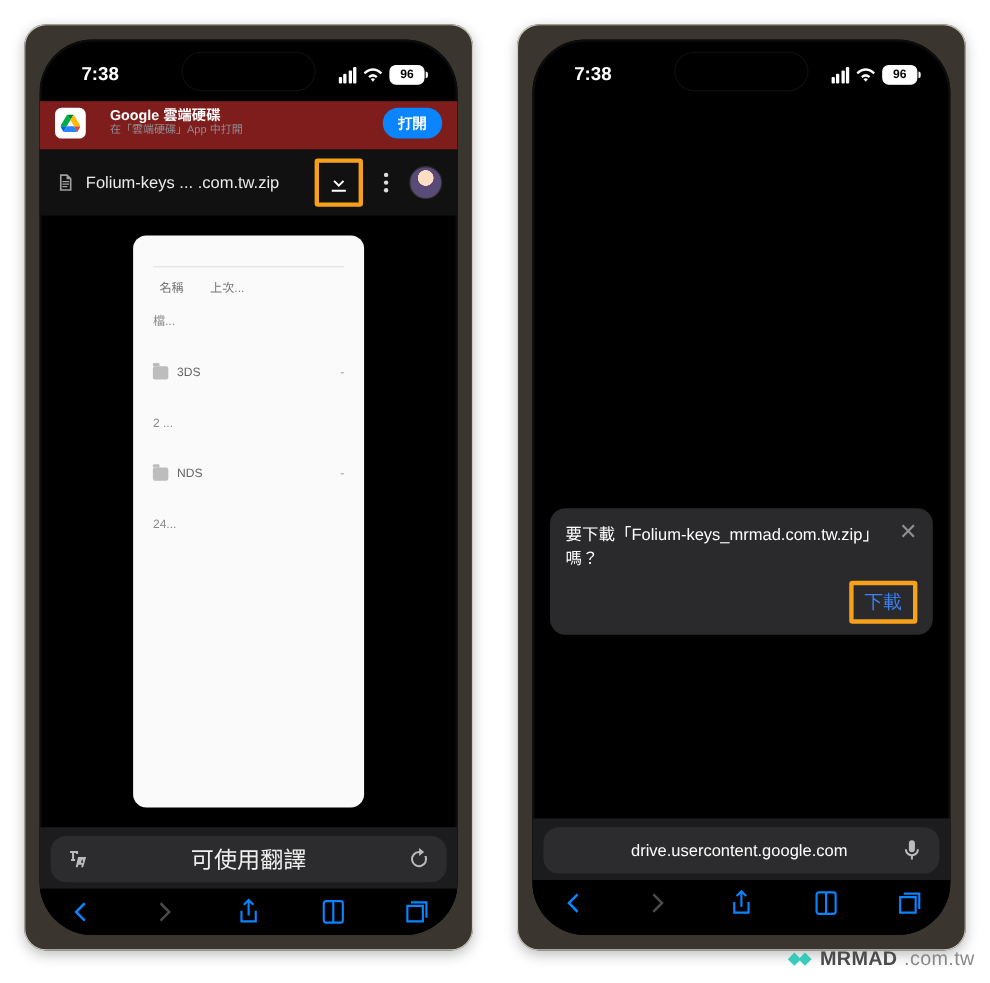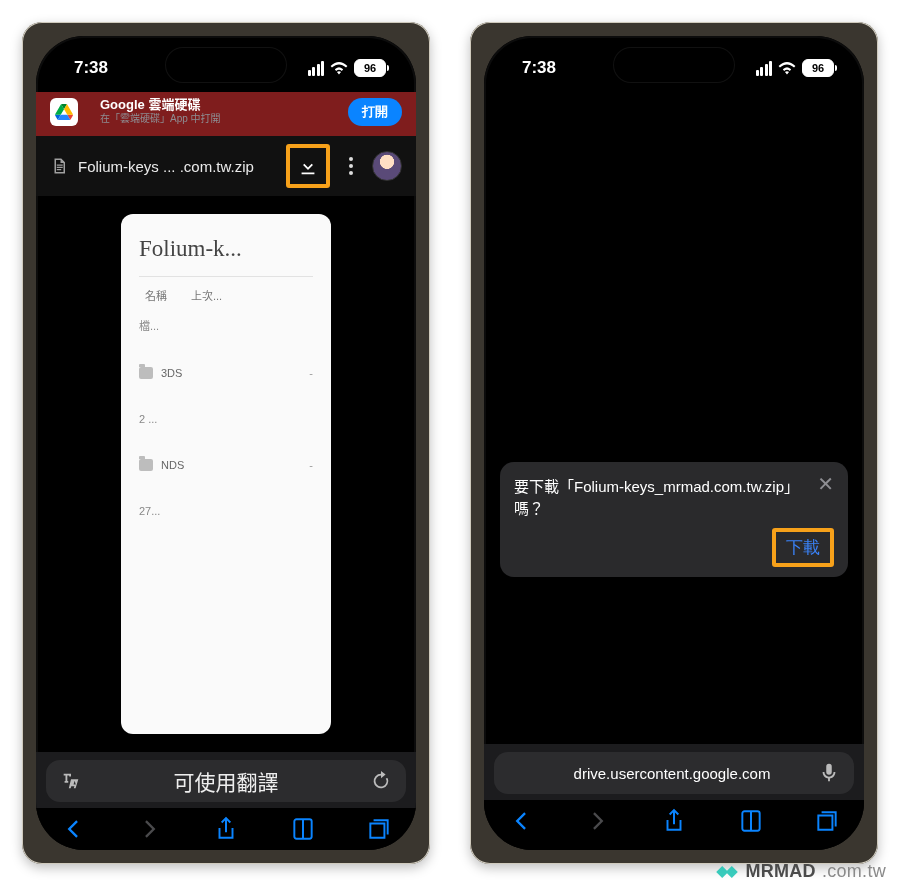--- a/index.html
+++ b/index.html
@@ -234,21 +234,20 @@
         <span class="more-btn">
             <span></span>
             <span></span>
             <span></span>
           </span>
         <span class="avatar"></span>
       </div>
 
       <div class="preview-area">
         <div class="zip-card">
-          <div class="zip-title">Folium-k...</div>
           <div class="zip-divider"></div>
           <div class="zip-cols">
             <span>名稱</span>
             <span>上次...</span>
           </div>
           <div class="zip-list" id="zip-list">
               <div class="zip-row">
                 <span style="color: rgb(136, 136, 136);">檔...</span>
               </div>
               <div class="zip-spacer"></div>
@@ -262,21 +261,21 @@
                 <span style="color: rgb(136, 136, 136);">2 ...</span>
               </div>
               <div class="zip-spacer"></div>
               <div class="zip-row">
                 <span class="folder-ico"></span>
                 <span>NDS</span>
                 <span class="dash">-</span>
               </div>
               <div class="zip-spacer"></div>
               <div class="zip-row">
-                <span style="color: rgb(136, 136, 136);">27...</span>
+                <span style="color: rgb(136, 136, 136);">24...</span>
               </div>
               <div class="zip-spacer"></div>
             </div>
         </div>
       </div>
 
       <div class="safari-chrome">
         <div class="translate-bar">
           <svg class="translate-icon" viewBox="0 0 24 24">
               <path fill="currentColor" d="M4 4h8v3h-2v-1H8v6h1v2H5v-2h1V6H4zM12 10h8l-3 10h-2l.7-2.3h-3.4L11.6 20h-2zm2.8 5.7h2.4L16 11.8z"></path>

